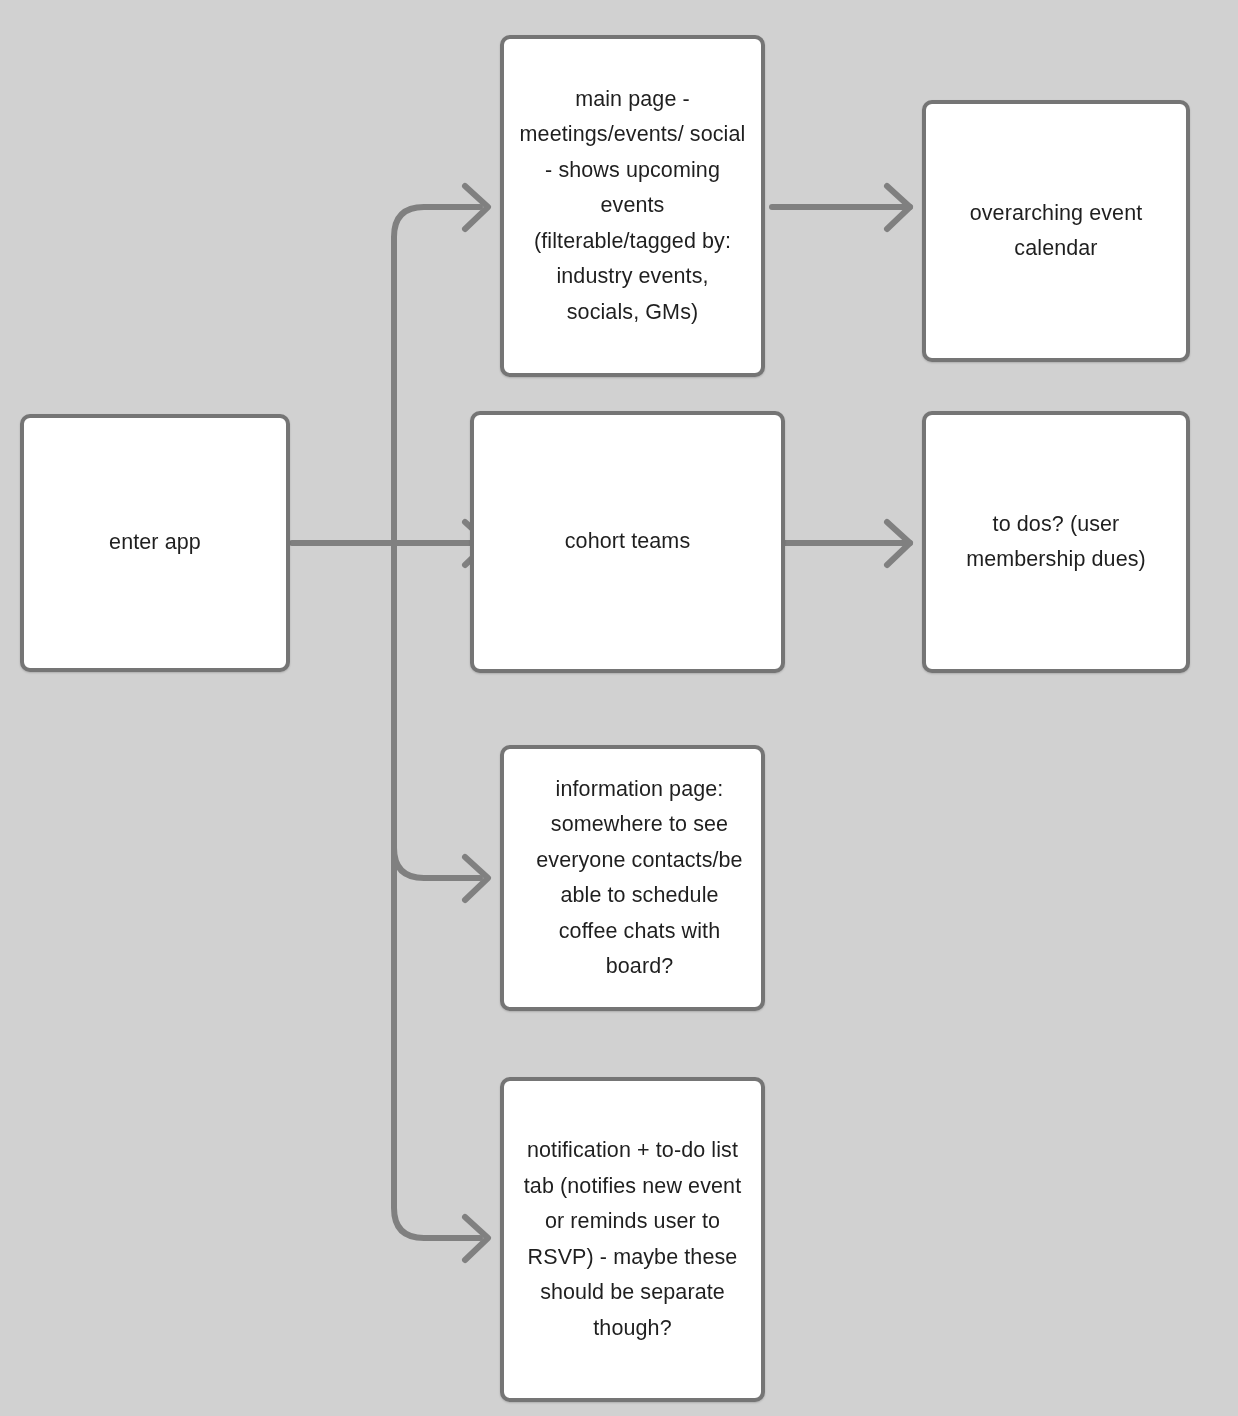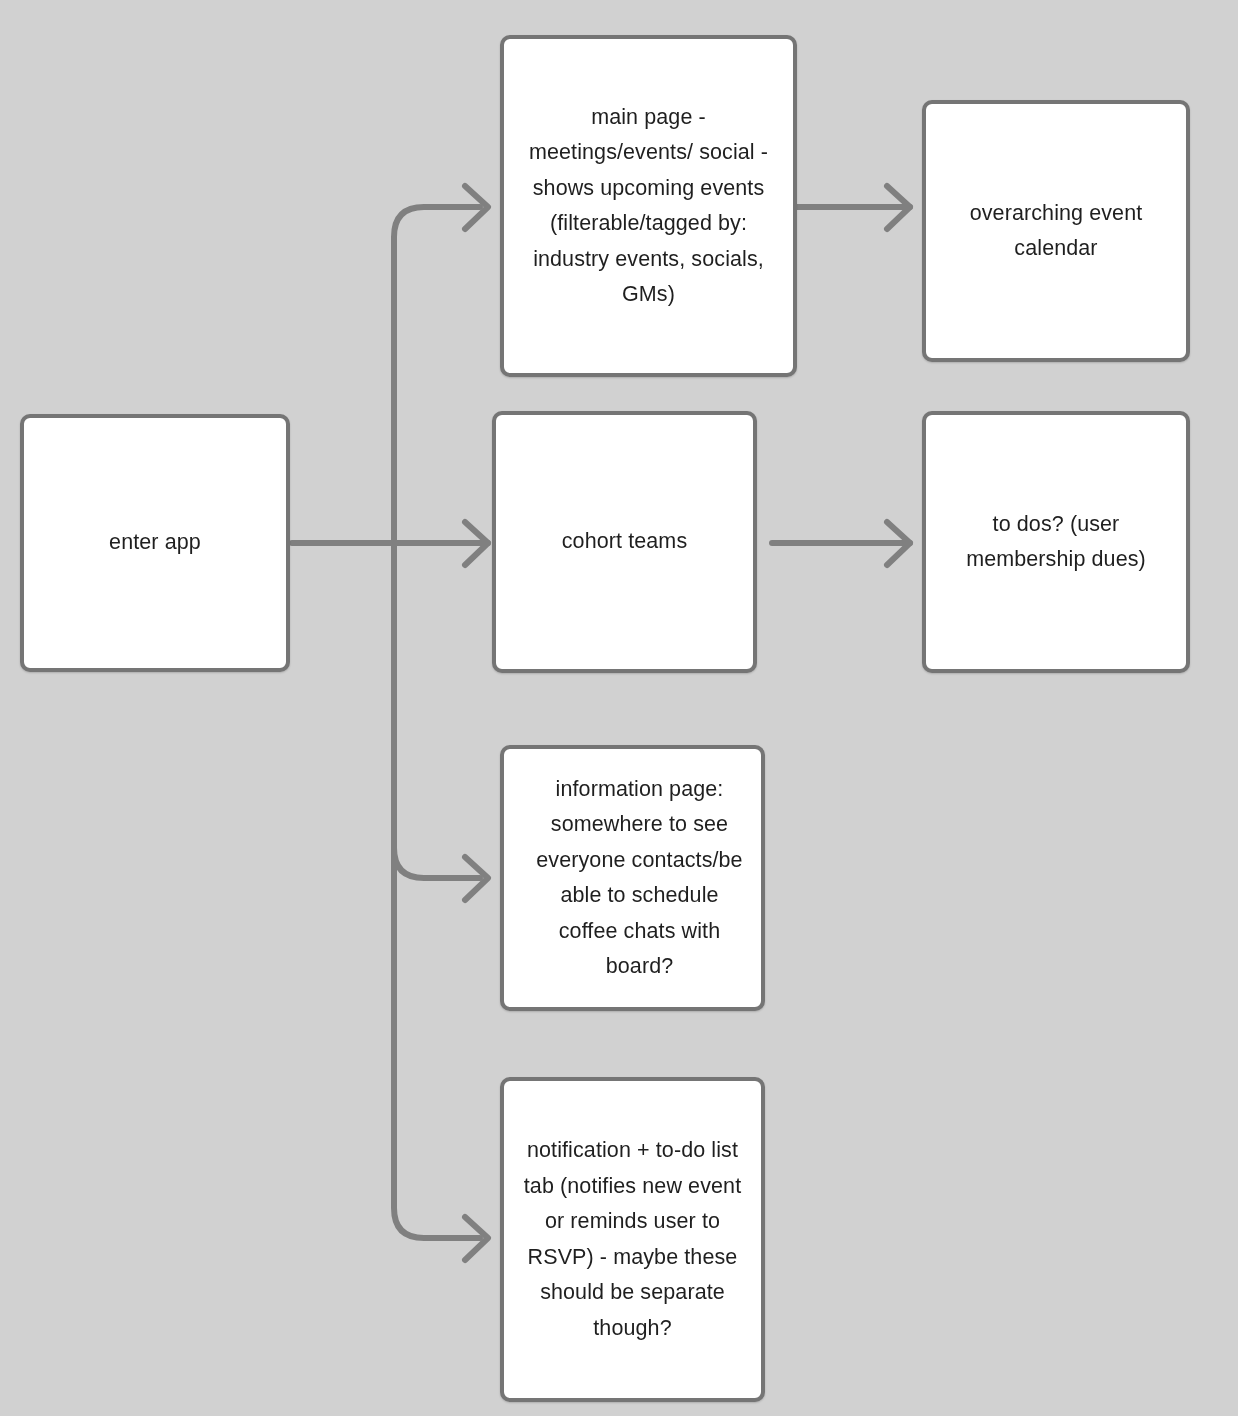--- a/index.html
+++ b/index.html
@@ -42,23 +42,23 @@
   }
   .node-label {
     font-size: 21.5px;
     line-height: 35.5px;
     color: #1f1f1f;
     white-space: pre-line;
     letter-spacing: 0.1px;
   }
   
   #node-enter-app      { left: 20px;  top: 414px;  width: 270px; height: 258px; }
-  #node-main-page      { left: 500px; top: 35px;   width: 297px; height: 342px; }
+  #node-main-page      { left: 500px; top: 35px;   width: 265px; height: 342px; }
   #node-event-calendar { left: 922px; top: 75px;   width: 268px; height: 262px; margin-top: 25px; }
-  #node-cohort-teams   { left: 492px; top: 411px;  width: 265px; height: 262px; justify-content: center; }
+  #node-cohort-teams   { left: 470px; top: 411px;  width: 315px; height: 262px; justify-content: center; }
   #node-to-dos         { left: 922px; top: 411px;  width: 268px; height: 262px; }
   #node-information    { left: 500px; top: 745px;  width: 265px; height: 266px; padding-left: 28px; }
   #node-notification   { left: 500px; top: 1077px; width: 265px; height: 325px; }
 </style>
 </head>
 <body>
 
 <div id="canvas">
 
   <svg id="connectors" viewBox="0 0 1238 1416" width="1238" height="1416" aria-hidden="true">

